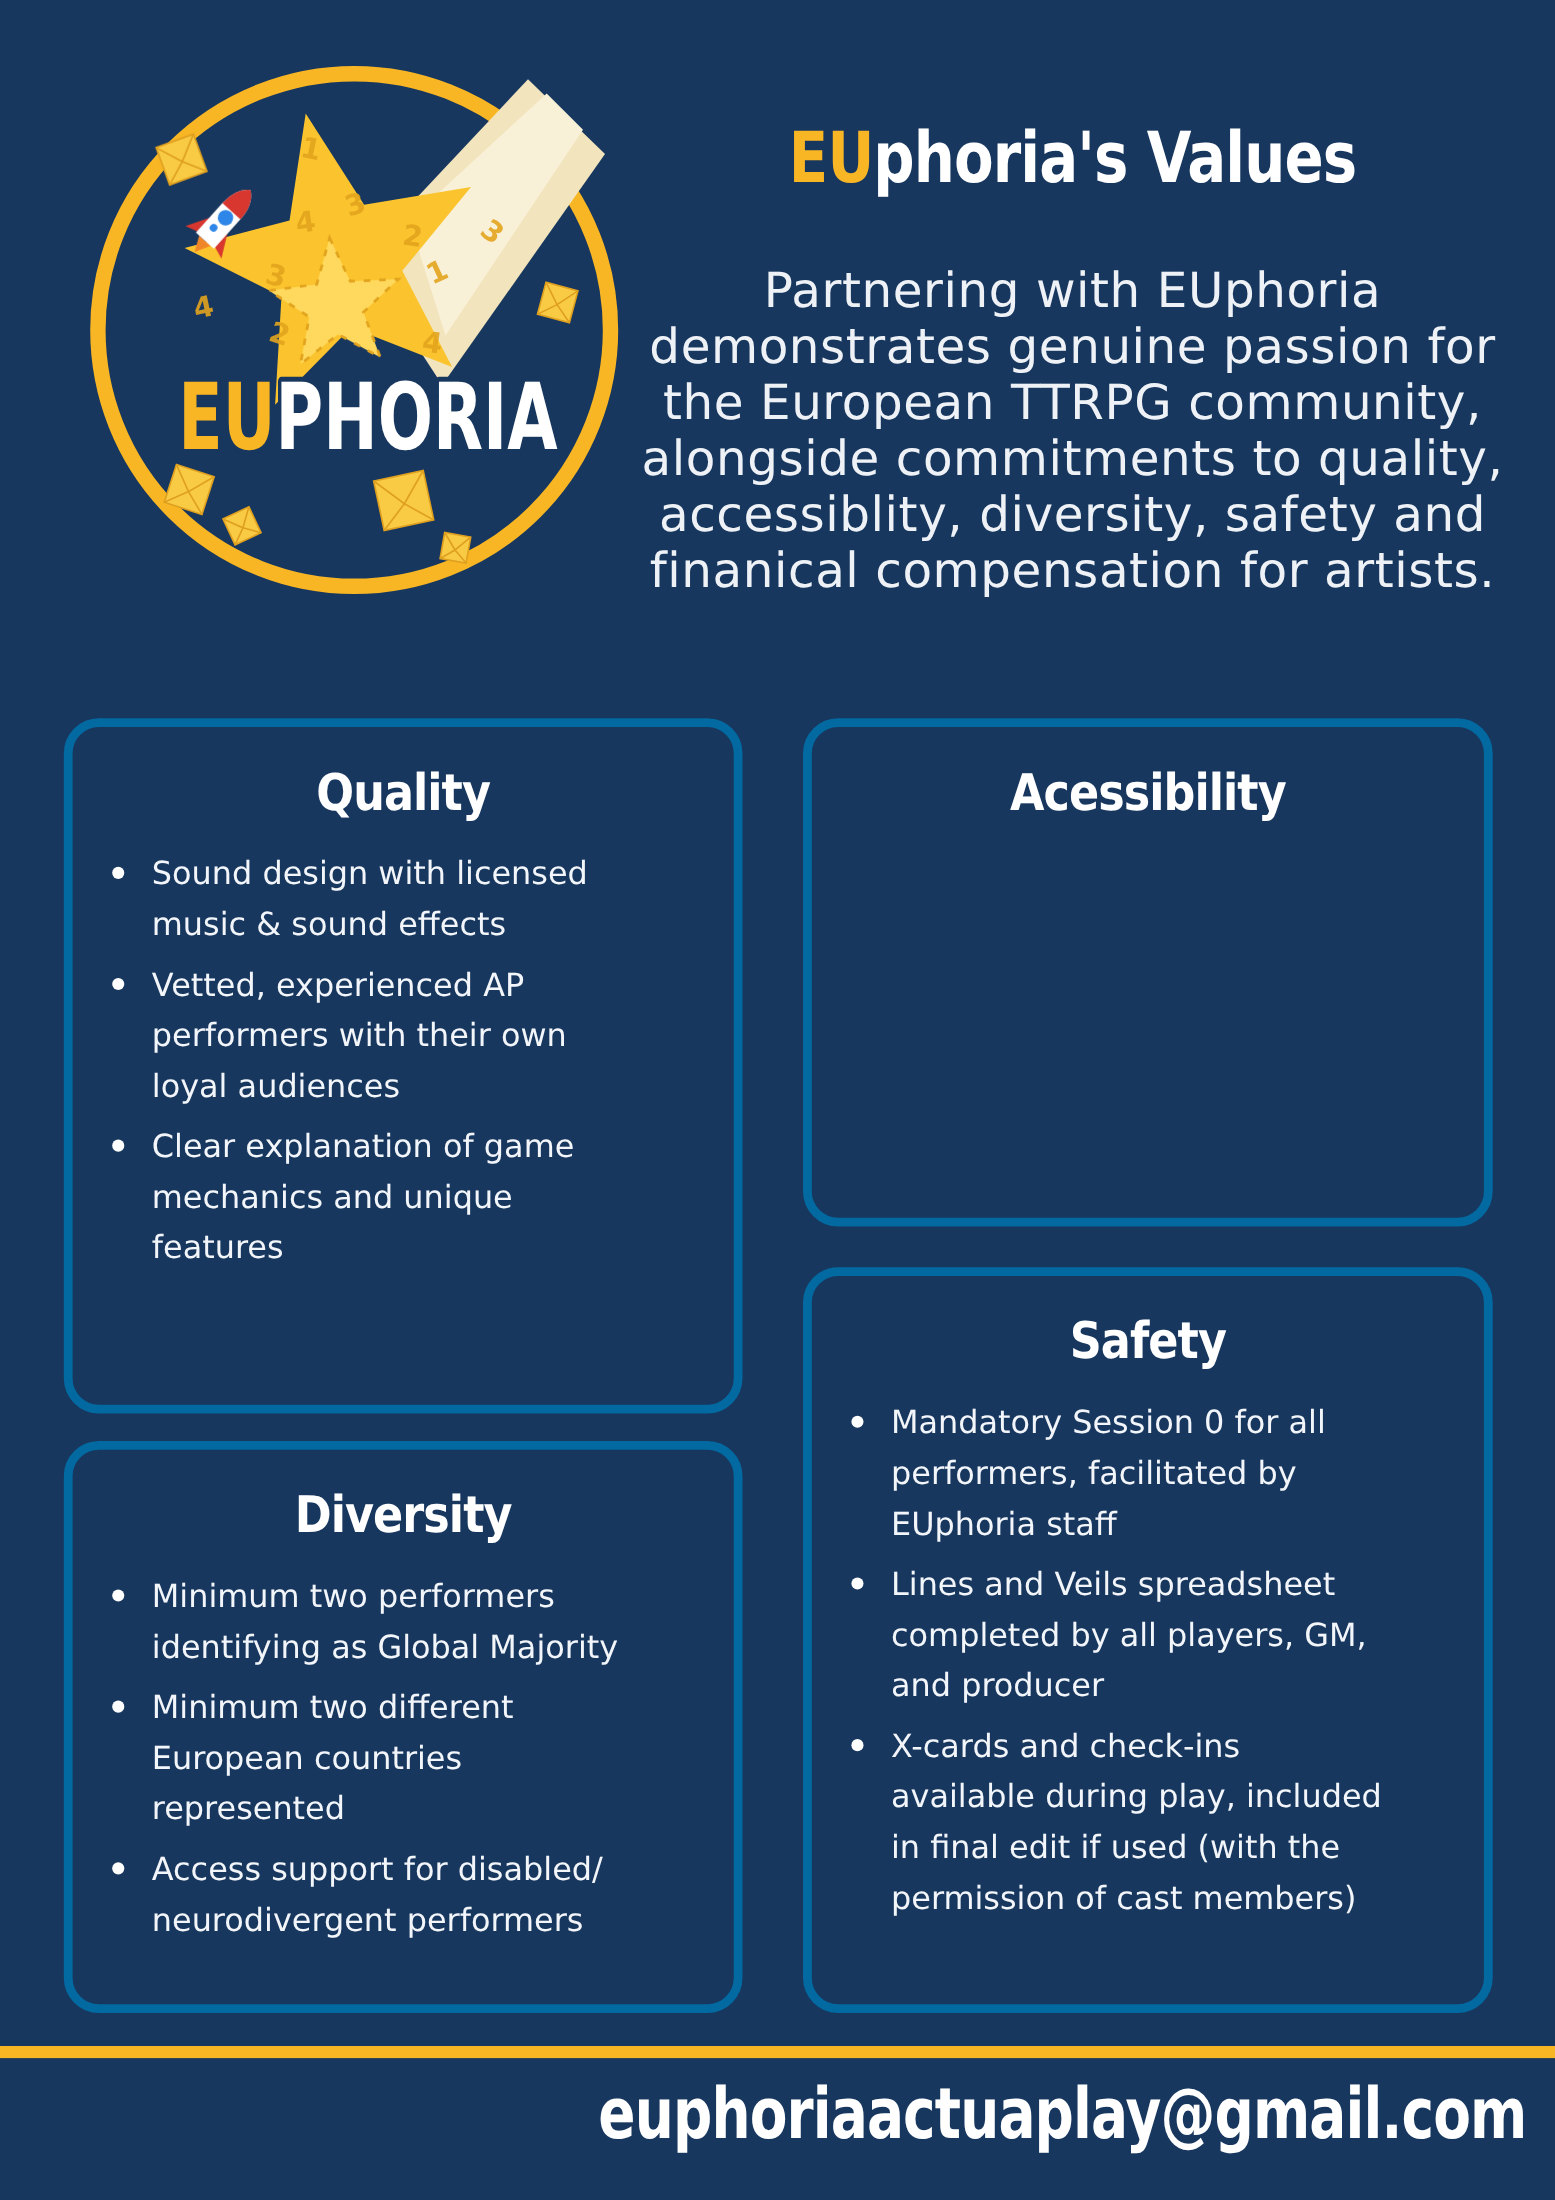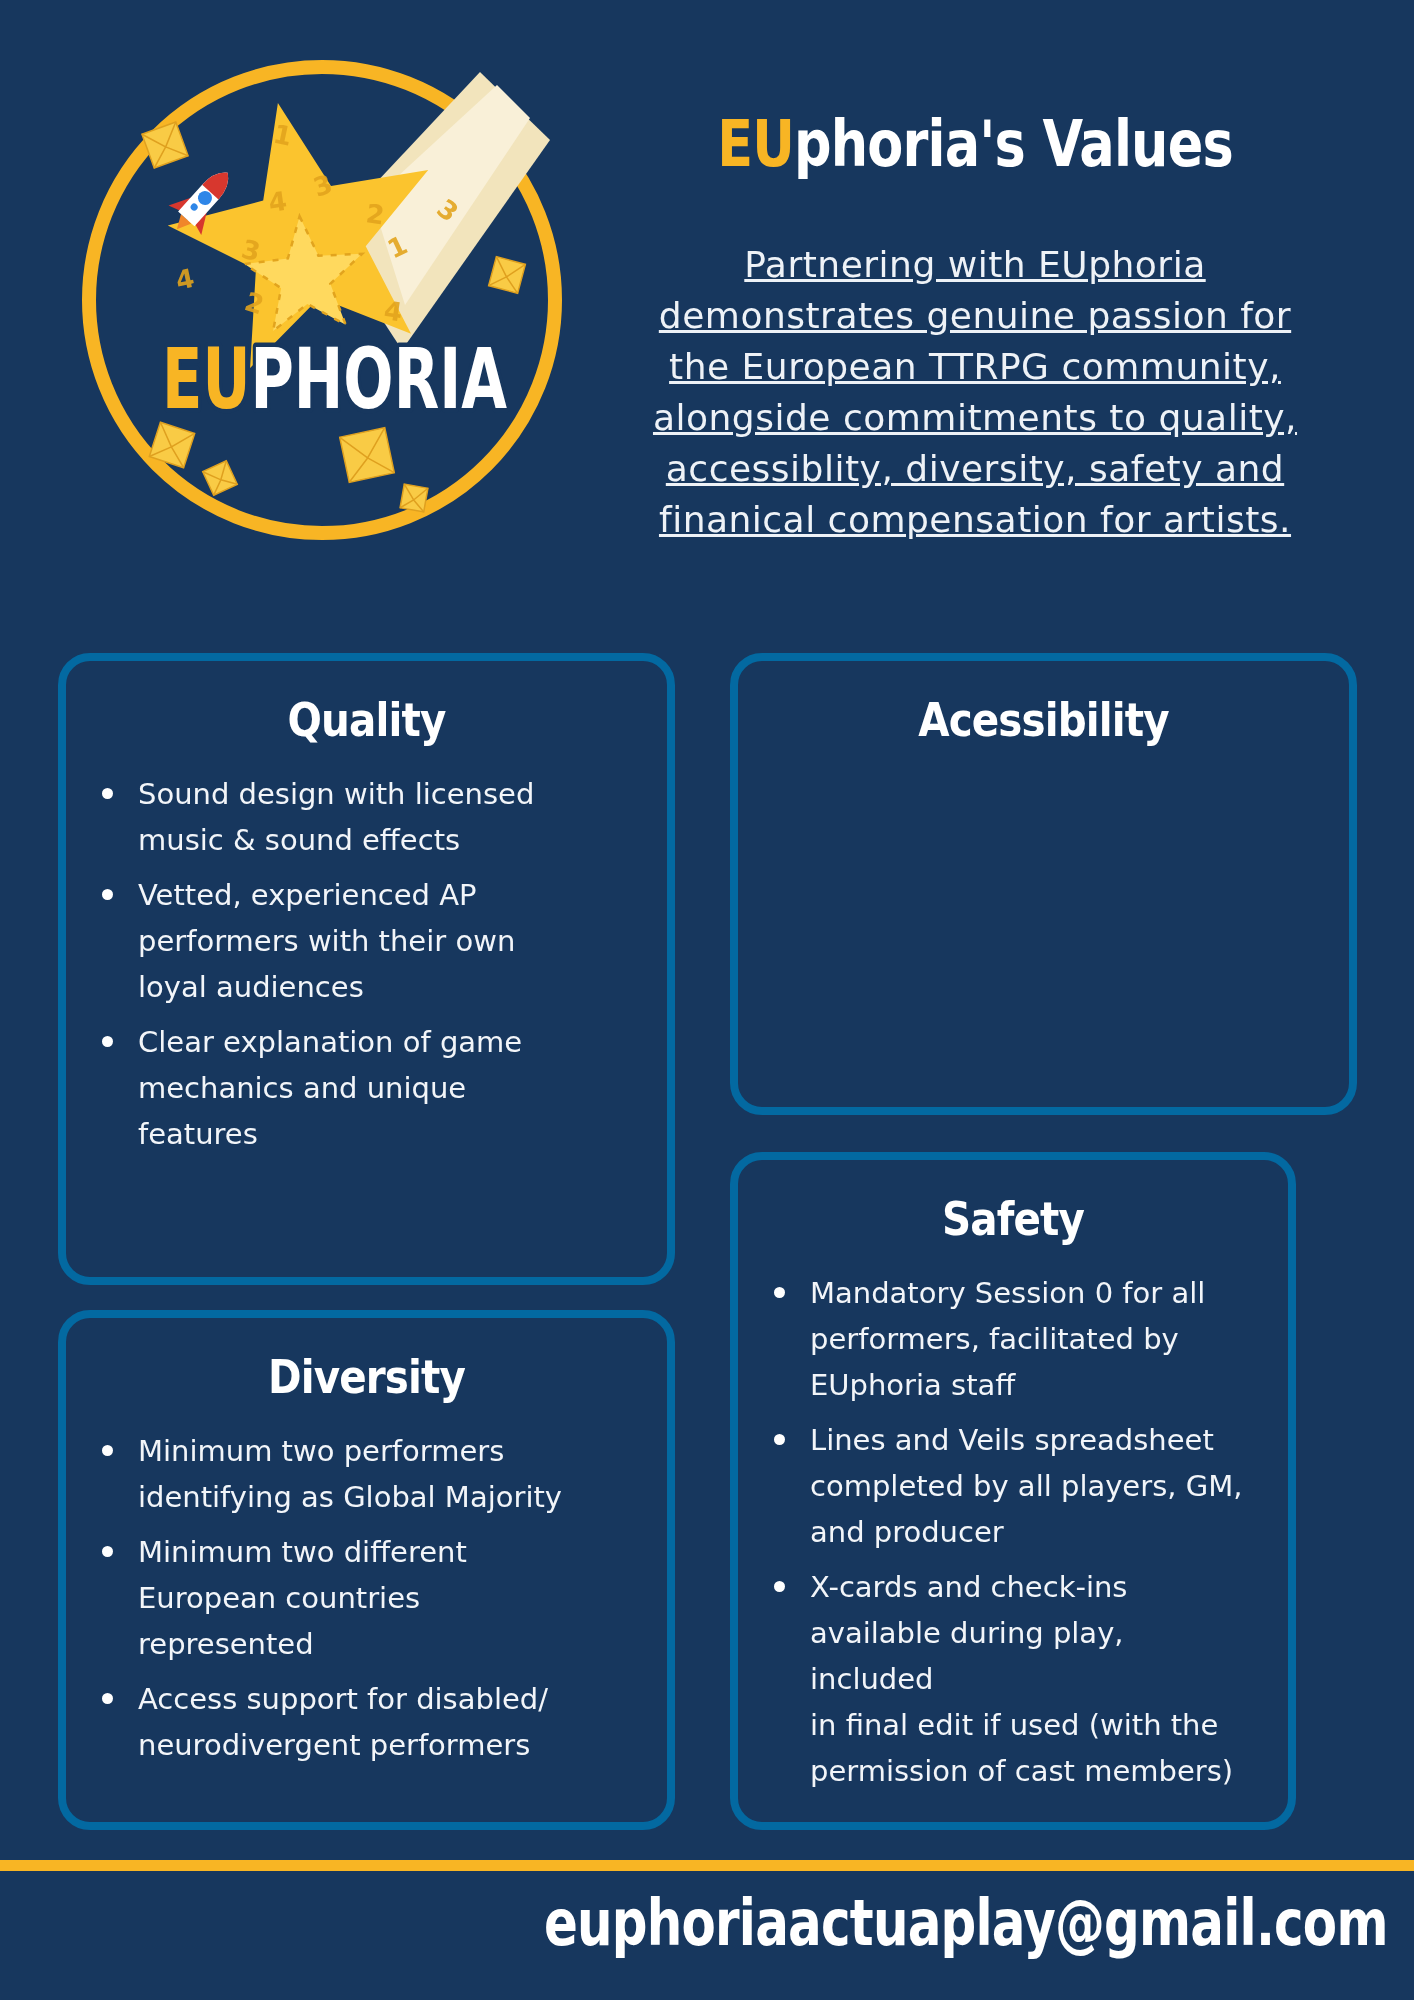--- a/index.html
+++ b/index.html
@@ -15,34 +15,33 @@
     position:absolute; left:560px; top:112px; width:830px;
     text-align:center; font-size:64px; font-weight:bold; line-height:1;
     letter-spacing:-1px; color:#FFFFFF;
     transform:scaleX(0.82); transform-origin:50% 50%;
     white-space:nowrap;
   }
   .title-accent { color:#F8B524; }
   .intro {
     position:absolute; left:560px; top:239px; width:830px;
     text-align:center; color:#EEF2F7;
-    font-size:36px; line-height:51px; letter-spacing:0.5px;
+    font-size:44px; line-height:51px; letter-spacing:0.5px;
     white-space:pre-line;
-    text-decoration:underline;
   }
   
   .value-box {
     position:absolute; box-sizing:border-box;
     border:8px solid #0369a1; border-radius:32px;
     background:transparent;
   }
   .box-quality       { left:58px;  top:653px;  width:617px; height:632px; }
   .box-accessibility { left:730px; top:653px;  width:627px; height:462px; }
   .box-diversity     { left:58px;  top:1310px; width:617px; height:520px; }
-  .box-safety        { left:730px; top:1152px; width:566px; height:678px; }
+  .box-safety        { left:730px; top:1152px; width:627px; height:678px; }
   .box-title {
     margin:36px 0 28px 0; text-align:center;
     font-size:46px; font-weight:bold; color:#FFFFFF; line-height:1;
     letter-spacing:-1px; transform:scaleX(0.88); transform-origin:50% 50%;
   }
   .bullet-list {
     margin:0; padding:0 40px 0 34px; list-style:none;
   }
   .bullet-item {
     position:relative; padding-left:38px; margin-bottom:9px;

